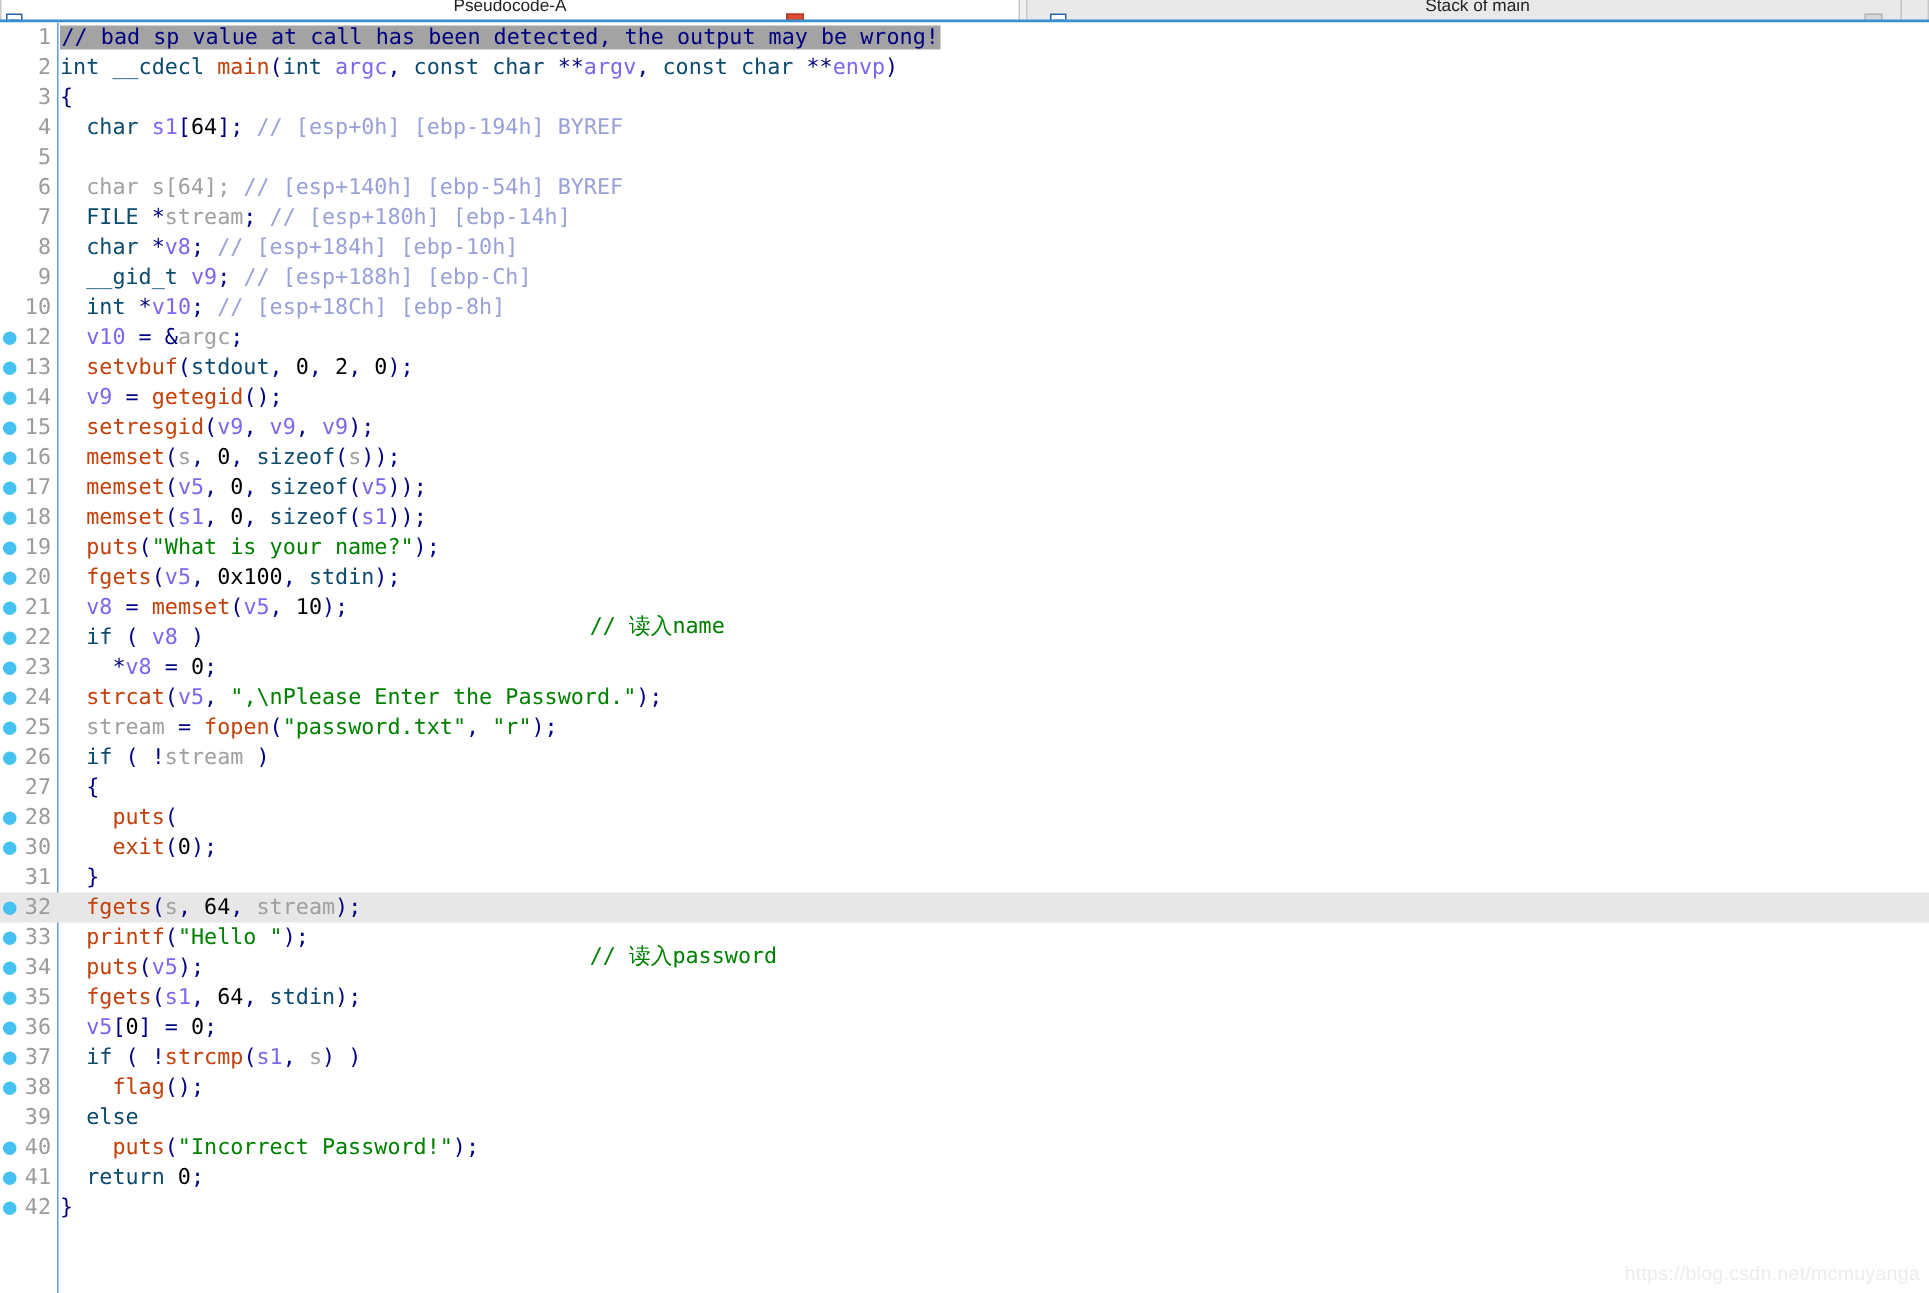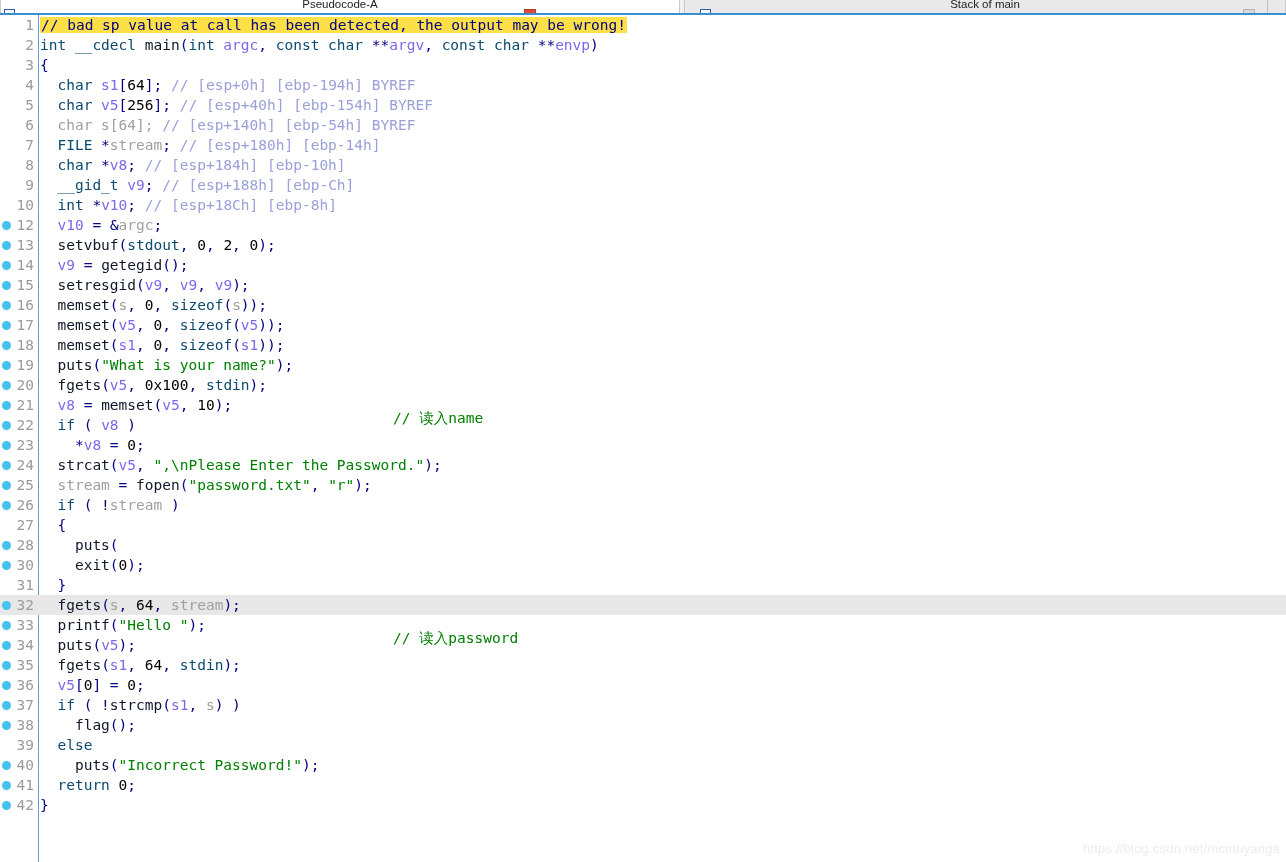--- a/index.html
+++ b/index.html
@@ -138,32 +138,32 @@
   }
 
   .code {
     position: absolute;
     left: 40px; top: 0;
     white-space: pre;
   }
 
   
   .k   { color: #0c4a6e; }                 
-  .fn  { color: #0f172a; }                 
+  .fn  { color: #c2410c; }                 
   .var { color: #7b68ee; }                 
   .gvar{ color: #a0a0a0; }                 
   .str { color: #008000; }                 
   .num { color: #000000; }                 
   .cmt { color: #008000; margin-top: 33px; }                 
   .cmt-dim { color: #9aa0d8; }             
   .pun { color: #000080; }                 
   .plain { color: #000080; }
 
   .banner {
-    background: #fde047;
+    background: #a3a3a3;
     color: #000080;
     padding: 0 1px;
   }
 
   .watermark {
     position: absolute;
     right: 6px;
     bottom: 6px;
     font-family: "Liberation Sans", sans-serif;
     font-size: 13px;
@@ -192,21 +192,21 @@
   </div>
   <div class="tab-underline"></div>
 
   <div class="editor" id="editor">
     <div class="gutter-rule"></div>
     <div id="code-rows">
         <div class="row"><div class="lnum">1</div><div class="code"><span class="banner">// bad sp value at call has been detected, the output may be wrong!</span></div></div>
         <div class="row"><div class="lnum">2</div><div class="code"><span class="k">int </span><span class="k">__cdecl </span><span class="fn">main</span><span class="pun">(</span><span class="k">int </span><span class="var">argc</span><span class="pun">, </span><span class="k">const char </span><span class="pun">**</span><span class="var">argv</span><span class="pun">, </span><span class="k">const char </span><span class="pun">**</span><span class="var">envp</span><span class="pun">)</span></div></div>
         <div class="row"><div class="lnum">3</div><div class="code"><span class="pun">{</span></div></div>
         <div class="row"><div class="lnum">4</div><div class="code"><span class="k">  char </span><span class="var">s1</span><span class="pun">[</span><span class="num">64</span><span class="pun">]; </span><span class="cmt-dim">// </span><span class="cmt-dim">[esp+0h] [ebp-194h] </span><span class="cmt-dim">BYREF</span></div></div>
-        <div class="row"><div class="lnum">5</div><div class="code"><span class="k">  char </span><span class="var">v5</span><span class="pun">[</span><span class="num">256</span><span class="pun">]; </span><span class="cmt-dim">// </span><span class="cmt-dim">[esp+40h] [ebp-154h] </span><span class="cmt-dim">BYREF</span></div></div>
+        <div class="row"><div class="lnum">5</div></div>
         <div class="row"><div class="lnum">6</div><div class="code"><span class="gvar">  char </span><span class="gvar">s</span><span class="gvar">[</span><span class="gvar">64</span><span class="gvar">]; </span><span class="cmt-dim">// </span><span class="cmt-dim">[esp+140h] [ebp-54h] </span><span class="cmt-dim">BYREF</span></div></div>
         <div class="row"><div class="lnum">7</div><div class="code"><span class="k">  FILE </span><span class="pun">*</span><span class="gvar">stream</span><span class="pun">; </span><span class="cmt-dim">// </span><span class="cmt-dim">[esp+180h] [ebp-14h]</span></div></div>
         <div class="row"><div class="lnum">8</div><div class="code"><span class="k">  char </span><span class="pun">*</span><span class="var">v8</span><span class="pun">; </span><span class="cmt-dim">// </span><span class="cmt-dim">[esp+184h] [ebp-10h]</span></div></div>
         <div class="row"><div class="lnum">9</div><div class="code"><span class="k">  __gid_t </span><span class="var">v9</span><span class="pun">; </span><span class="cmt-dim">// </span><span class="cmt-dim">[esp+188h] [ebp-Ch]</span></div></div>
         <div class="row"><div class="lnum">10</div><div class="code"><span class="k">  int </span><span class="pun">*</span><span class="var">v10</span><span class="pun">; </span><span class="cmt-dim">// </span><span class="cmt-dim">[esp+18Ch] [ebp-8h]</span></div></div>
         <div class="row"><div class="marker"></div><div class="lnum">12</div><div class="code"><span class="plain">  </span><span class="var">v10</span><span class="pun"> = </span><span class="pun">&amp;</span><span class="gvar">argc</span><span class="pun">;</span></div></div>
         <div class="row"><div class="marker"></div><div class="lnum">13</div><div class="code"><span class="plain">  </span><span class="fn">setvbuf</span><span class="pun">(</span><span class="k">stdout</span><span class="pun">, </span><span class="num">0</span><span class="pun">, </span><span class="num">2</span><span class="pun">, </span><span class="num">0</span><span class="pun">);</span></div></div>
         <div class="row"><div class="marker"></div><div class="lnum">14</div><div class="code"><span class="plain">  </span><span class="var">v9</span><span class="pun"> = </span><span class="fn">getegid</span><span class="pun">();</span></div></div>
         <div class="row"><div class="marker"></div><div class="lnum">15</div><div class="code"><span class="plain">  </span><span class="fn">setresgid</span><span class="pun">(</span><span class="var">v9</span><span class="pun">, </span><span class="var">v9</span><span class="pun">, </span><span class="var">v9</span><span class="pun">);</span></div></div>
         <div class="row"><div class="marker"></div><div class="lnum">16</div><div class="code"><span class="plain">  </span><span class="fn">memset</span><span class="pun">(</span><span class="gvar">s</span><span class="pun">, </span><span class="num">0</span><span class="pun">, </span><span class="k">sizeof</span><span class="pun">(</span><span class="gvar">s</span><span class="pun">));</span></div></div>

